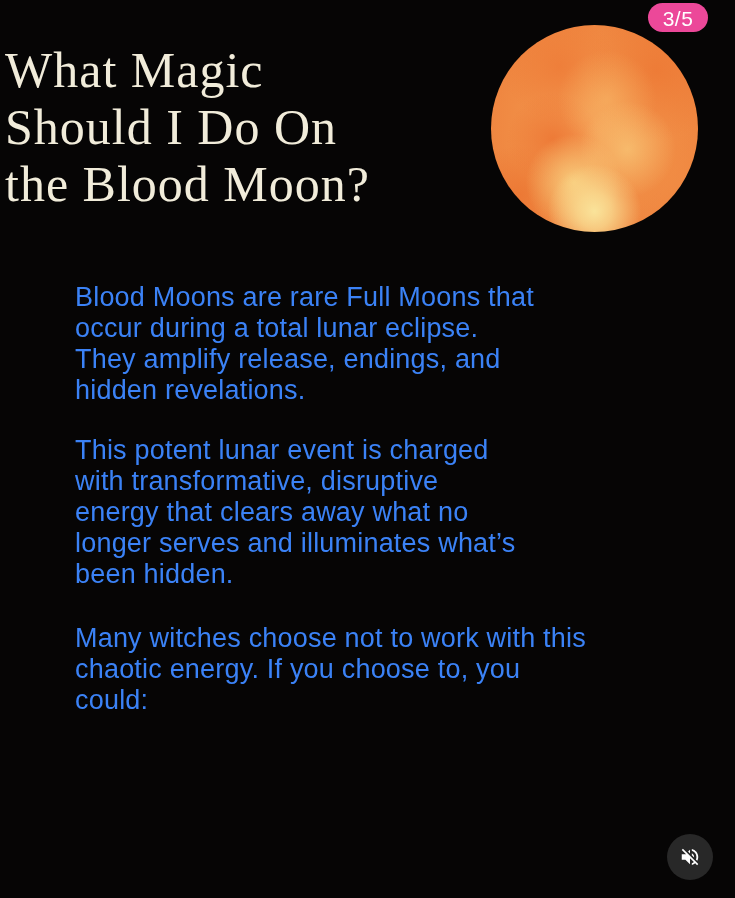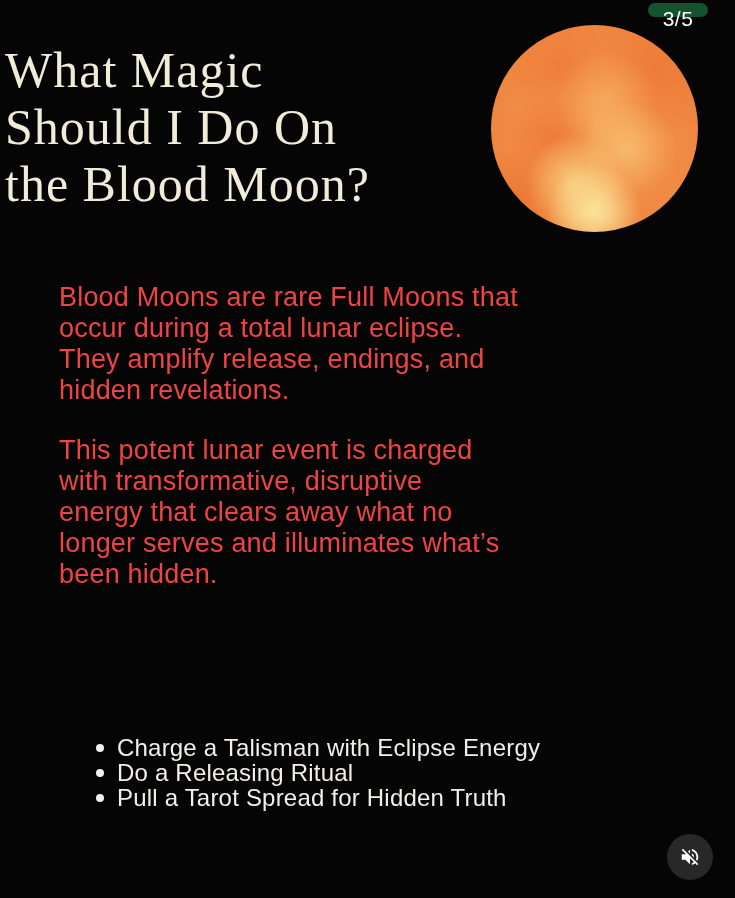--- a/index.html
+++ b/index.html
@@ -11,24 +11,24 @@
     background: #060505;
     overflow: hidden;
     font-family: "Liberation Sans", sans-serif;
   }
 
   
   .slide-badge {
     position: absolute;
     top: 3px;
     right: 27px;
-    height: 14px;
+    height: 29px;
     min-width: 60px;
     padding: 0 14px;
-    background: #14532d;
+    background: #ec4899;
     border-radius: 17px;
     color: #ffffff;
     font-size: 21px;
     line-height: 31px;
     text-align: center;
     letter-spacing: 0.5px;
   }
 
   
   .title {
@@ -75,23 +75,23 @@
     width: 207px;
     text-align: center;
     font-size: 12px;
     letter-spacing: 0.4px;
     color: #707070;
   }
 
   
   .para {
     position: absolute;
-    left: 59px;
+    left: 75px;
     width: 650px;
-    color: #ef4444;
+    color: #3b82f6;
     font-size: 27px;
     line-height: 31px;
     letter-spacing: 0.2px;
     white-space: pre-line;
   }
   .para-1 { top: 282px; }
   .para-2 { top: 435px; }
   .para-3 { top: 623px; }
 
   
@@ -156,26 +156,24 @@
 occur during a total lunar eclipse.
 They amplify release, endings, and
 hidden revelations.</p>
 
   <p class="para para-2">This potent lunar event is charged
 with transformative, disruptive
 energy that clears away what no
 longer serves and illuminates what’s
 been hidden.</p>
 
+  <p class="para para-3">Many witches choose not to work with this
+chaotic energy. If you choose to, you
+could:</p>
 
-  <ul class="bullets">
-    <li>Charge a Talisman with Eclipse Energy</li>
-    <li>Do a Releasing Ritual</li>
-    <li>Pull a Tarot Spread for Hidden Truth</li>
-  </ul>
 
   <button class="mute-btn">
     <span style="display:flex;">
       <svg viewBox="0 0 24 24" aria-hidden="true">
         <path d="M16.5 12c0-1.77-1.02-3.29-2.5-4.03v2.21l2.45 2.45c.03-.2.05-.41.05-.63zm2.5 0c0 .94-.2 1.82-.54 2.64l1.51 1.51C20.63 14.91 21 13.5 21 12c0-4.28-2.99-7.86-7-8.77v2.06c2.89.86 5 3.54 5 6.71zM4.27 3L3 4.27 7.73 9H3v6h4l5 5v-6.73l4.25 4.25c-.67.52-1.42.93-2.25 1.18v2.06c1.38-.31 2.63-.95 3.69-1.81L19.73 21 21 19.73l-9-9L4.27 3zM12 4L9.91 6.09 12 8.18V4z"></path>
       </svg>
     </span>
   </button>
 
 </div>

